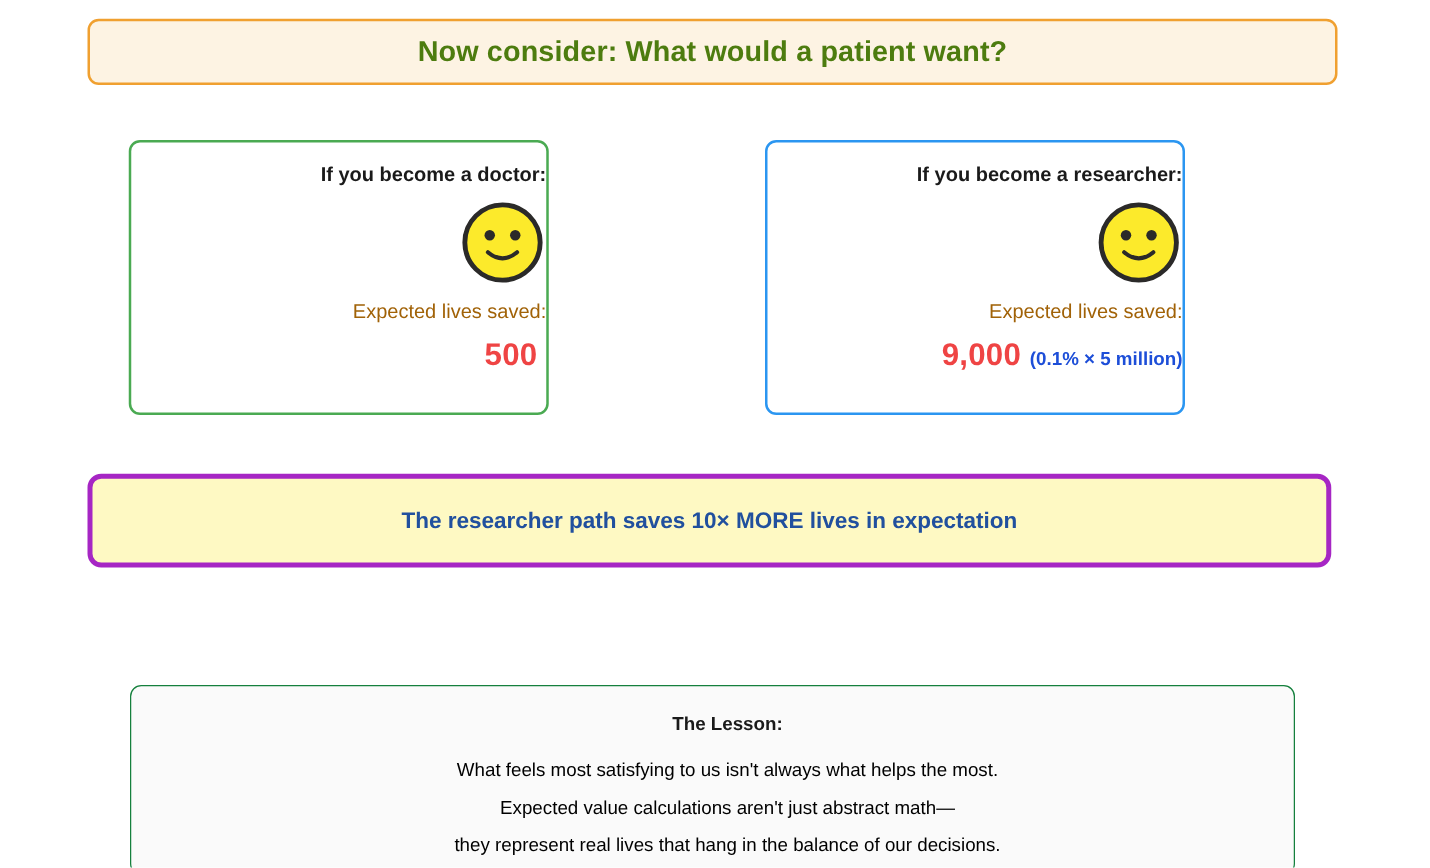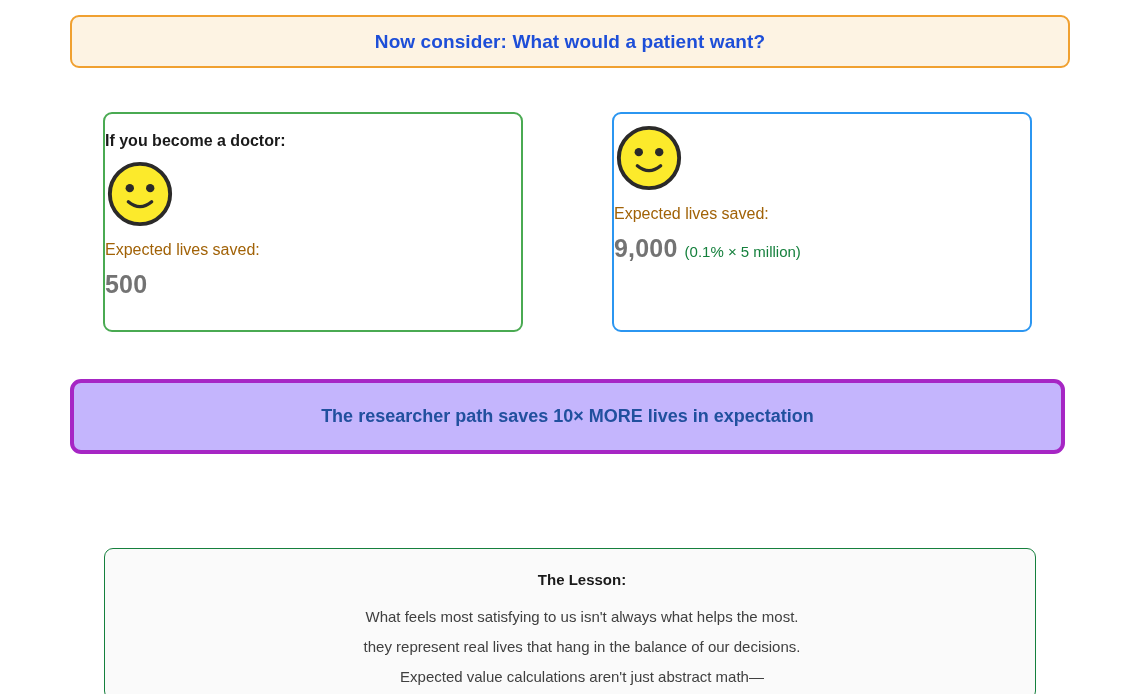--- a/index.html
+++ b/index.html
@@ -32,46 +32,46 @@
     height: 53px;
     box-sizing: border-box;
     background: #fdf3e3;
     border: 2px solid #f0a030;
     border-radius: 9px;
     display: flex;
     align-items: center;
     justify-content: center;
   }
   .prompt-banner-text {
-    font-size: 19px;
-    font-weight: bold;
-    color: #1d4ed8;
+    font-size: 23px;
+    font-weight: bold;
+    color: #4d7c0f;
     letter-spacing: 0.1px;
   }
 
   
   .cards-row {
     position: absolute;
     left: 0;
     top: 112px;
     width: 1144px;
     height: 222px;
   }
   .outcome-card {
     position: absolute;
     top: 0;
-    width: 420px;
+    width: 336px;
     height: 220px;
     box-sizing: border-box;
     background: #ffffff;
     border-radius: 9px;
     border: 2px solid #cccccc;
     display: flex;
     flex-direction: column;
-    align-items: flex-start;
+    align-items: flex-end;
   }
   .outcome-card.left  { left: 103px; border-color: #4aaa52; }
   .outcome-card.right { left: 612px; border-color: #2b96f1; }
 
   .card-title {
     margin-top: 18px;
     font-size: 16px;
     font-weight: bold;
     color: #1a1a1a;
     text-align: center;
@@ -95,38 +95,38 @@
   .card-valuerow {
     margin-top: 11px;
     display: flex;
     align-items: baseline;
     justify-content: center;
     gap: 7px;
   }
   .card-value {
     font-size: 25px;
     font-weight: bold;
-    color: #737373;
+    color: #ef4444;
     letter-spacing: 0.2px;
   }
   .card-value-note {
     font-size: 15px;
-    font-weight: normal;
-    color: #15803d;
+    font-weight: bold;
+    color: #1d4ed8;
   }
 
   
   .conclusion-banner {
     position: absolute;
     left: 70px;
     top: 379px;
     width: 995px;
     height: 75px;
     box-sizing: border-box;
-    background: #c4b5fd;
+    background: #fef9c3;
     border: 4px solid #a626c4;
     border-radius: 11px;
     display: flex;
     align-items: center;
     justify-content: center;
   }
   .conclusion-banner-text {
     font-size: 18px;
     font-weight: bold;
     color: #21509e;
@@ -151,21 +151,21 @@
   .lesson-title {
     margin-top: 22px;
     font-size: 15px;
     font-weight: bold;
     color: #1a1a1a;
   }
   .lesson-line {
     margin-top: 13px;
     font-size: 15px;
     font-weight: normal;
-    color: #404040;
+    color: #000000;
     text-align: center;
   }
   .lesson-line.first { margin-top: 20px; }
 </style>
 </head>
 <body>
 
 <div class="page">
 
   <div class="prompt-banner">
@@ -185,20 +185,21 @@
         </svg>
       </div>
       <div class="card-sublabel">Expected lives saved:</div>
       <div class="card-valuerow">
         <span class="card-value">500</span>
         <span class="card-value-note"></span>
       </div>
     </div>
 
     <div class="outcome-card right">
+      <div class="card-title">If you become a researcher:</div>
       <div class="card-emoji">
         <svg width="70" height="70" viewBox="0 0 72 72" aria-hidden="true">
           <circle cx="36" cy="36" r="31" fill="#fcea2b" stroke="#2b2a29" stroke-width="4"></circle>
           <circle cx="25.5" cy="30" r="4.3" fill="#2b2a29"></circle>
           <circle cx="46.5" cy="30" r="4.3" fill="#2b2a29"></circle>
           <path d="M24 44 q12 10 24 0" fill="none" stroke="#2b2a29" stroke-width="3.4" stroke-linecap="round"></path>
         </svg>
       </div>
       <div class="card-sublabel">Expected lives saved:</div>
       <div class="card-valuerow">
@@ -209,17 +210,17 @@
 
   </div>
 
   <div class="conclusion-banner">
     <span class="conclusion-banner-text">The researcher path saves 10× MORE lives in expectation</span>
   </div>
 
   <div class="lesson-box">
     <div class="lesson-title">The Lesson:</div>
     <div class="lesson-line first">What feels most satisfying to us isn't always what helps the most.</div>
+    <div class="lesson-line">Expected value calculations aren't just abstract math—</div>
     <div class="lesson-line">they represent real lives that hang in the balance of our decisions.</div>
-    <div class="lesson-line">Expected value calculations aren't just abstract math—</div>
   </div>
 
 </div>
 
 </body></html>

